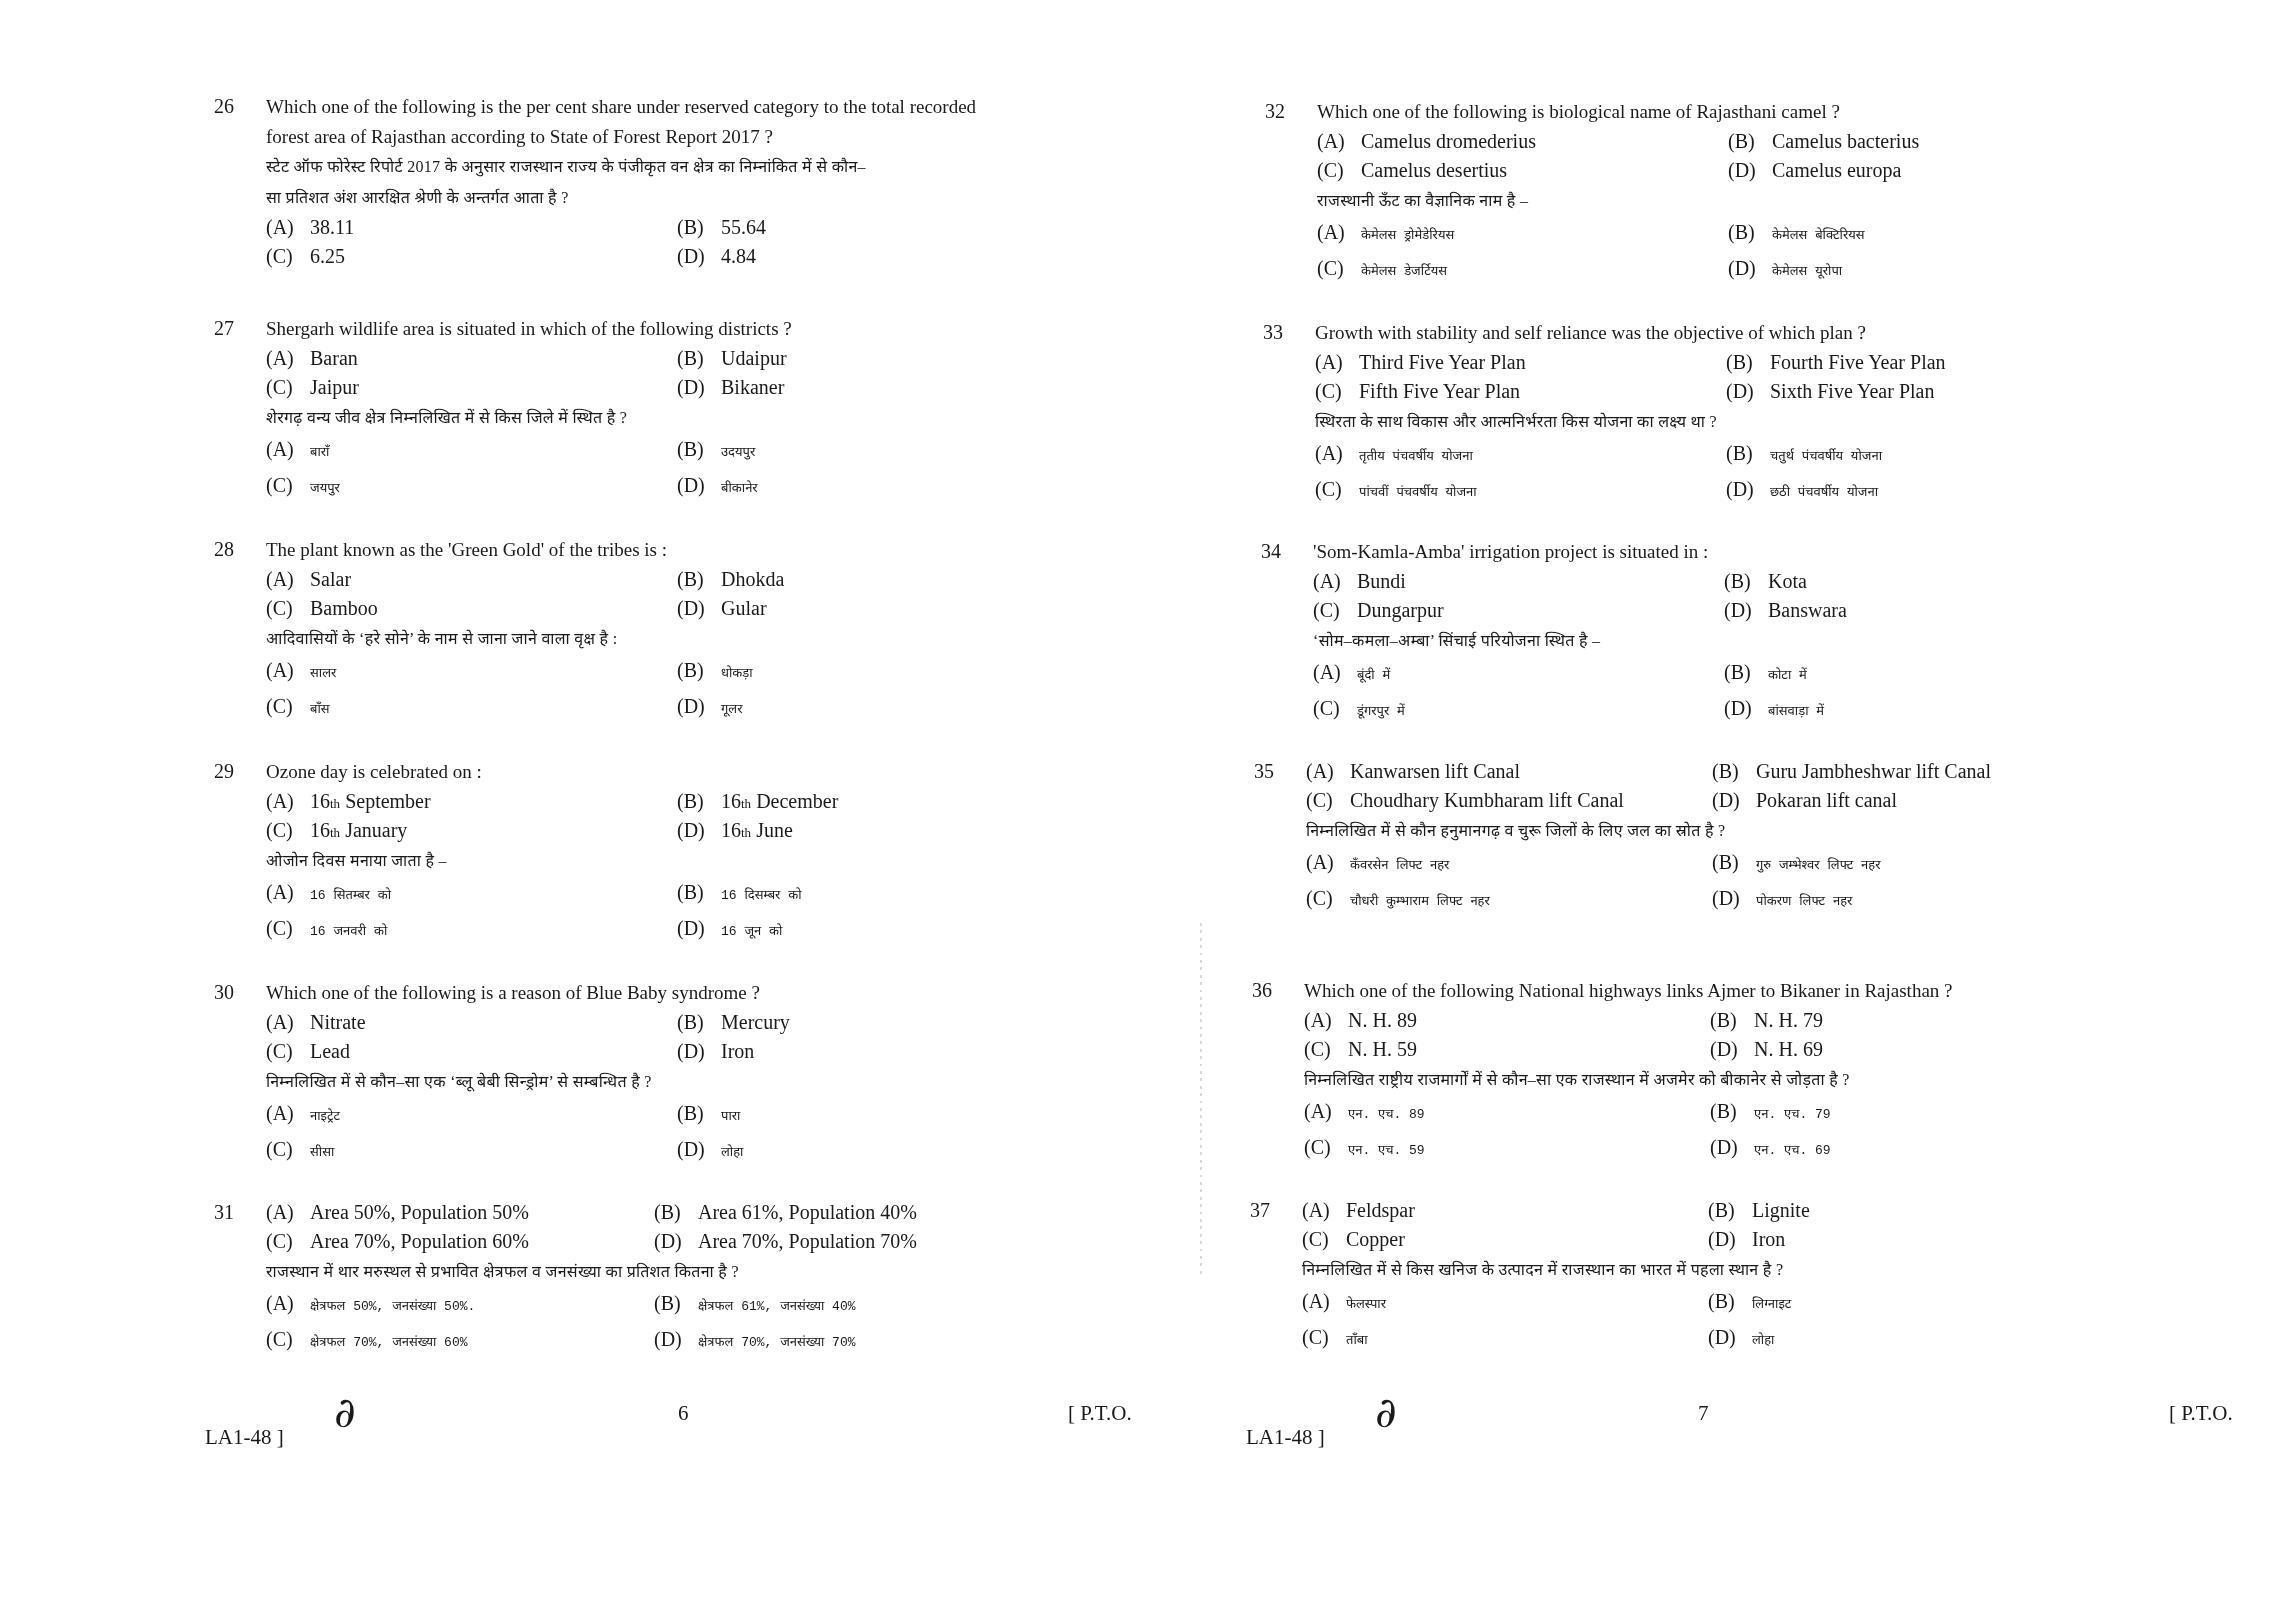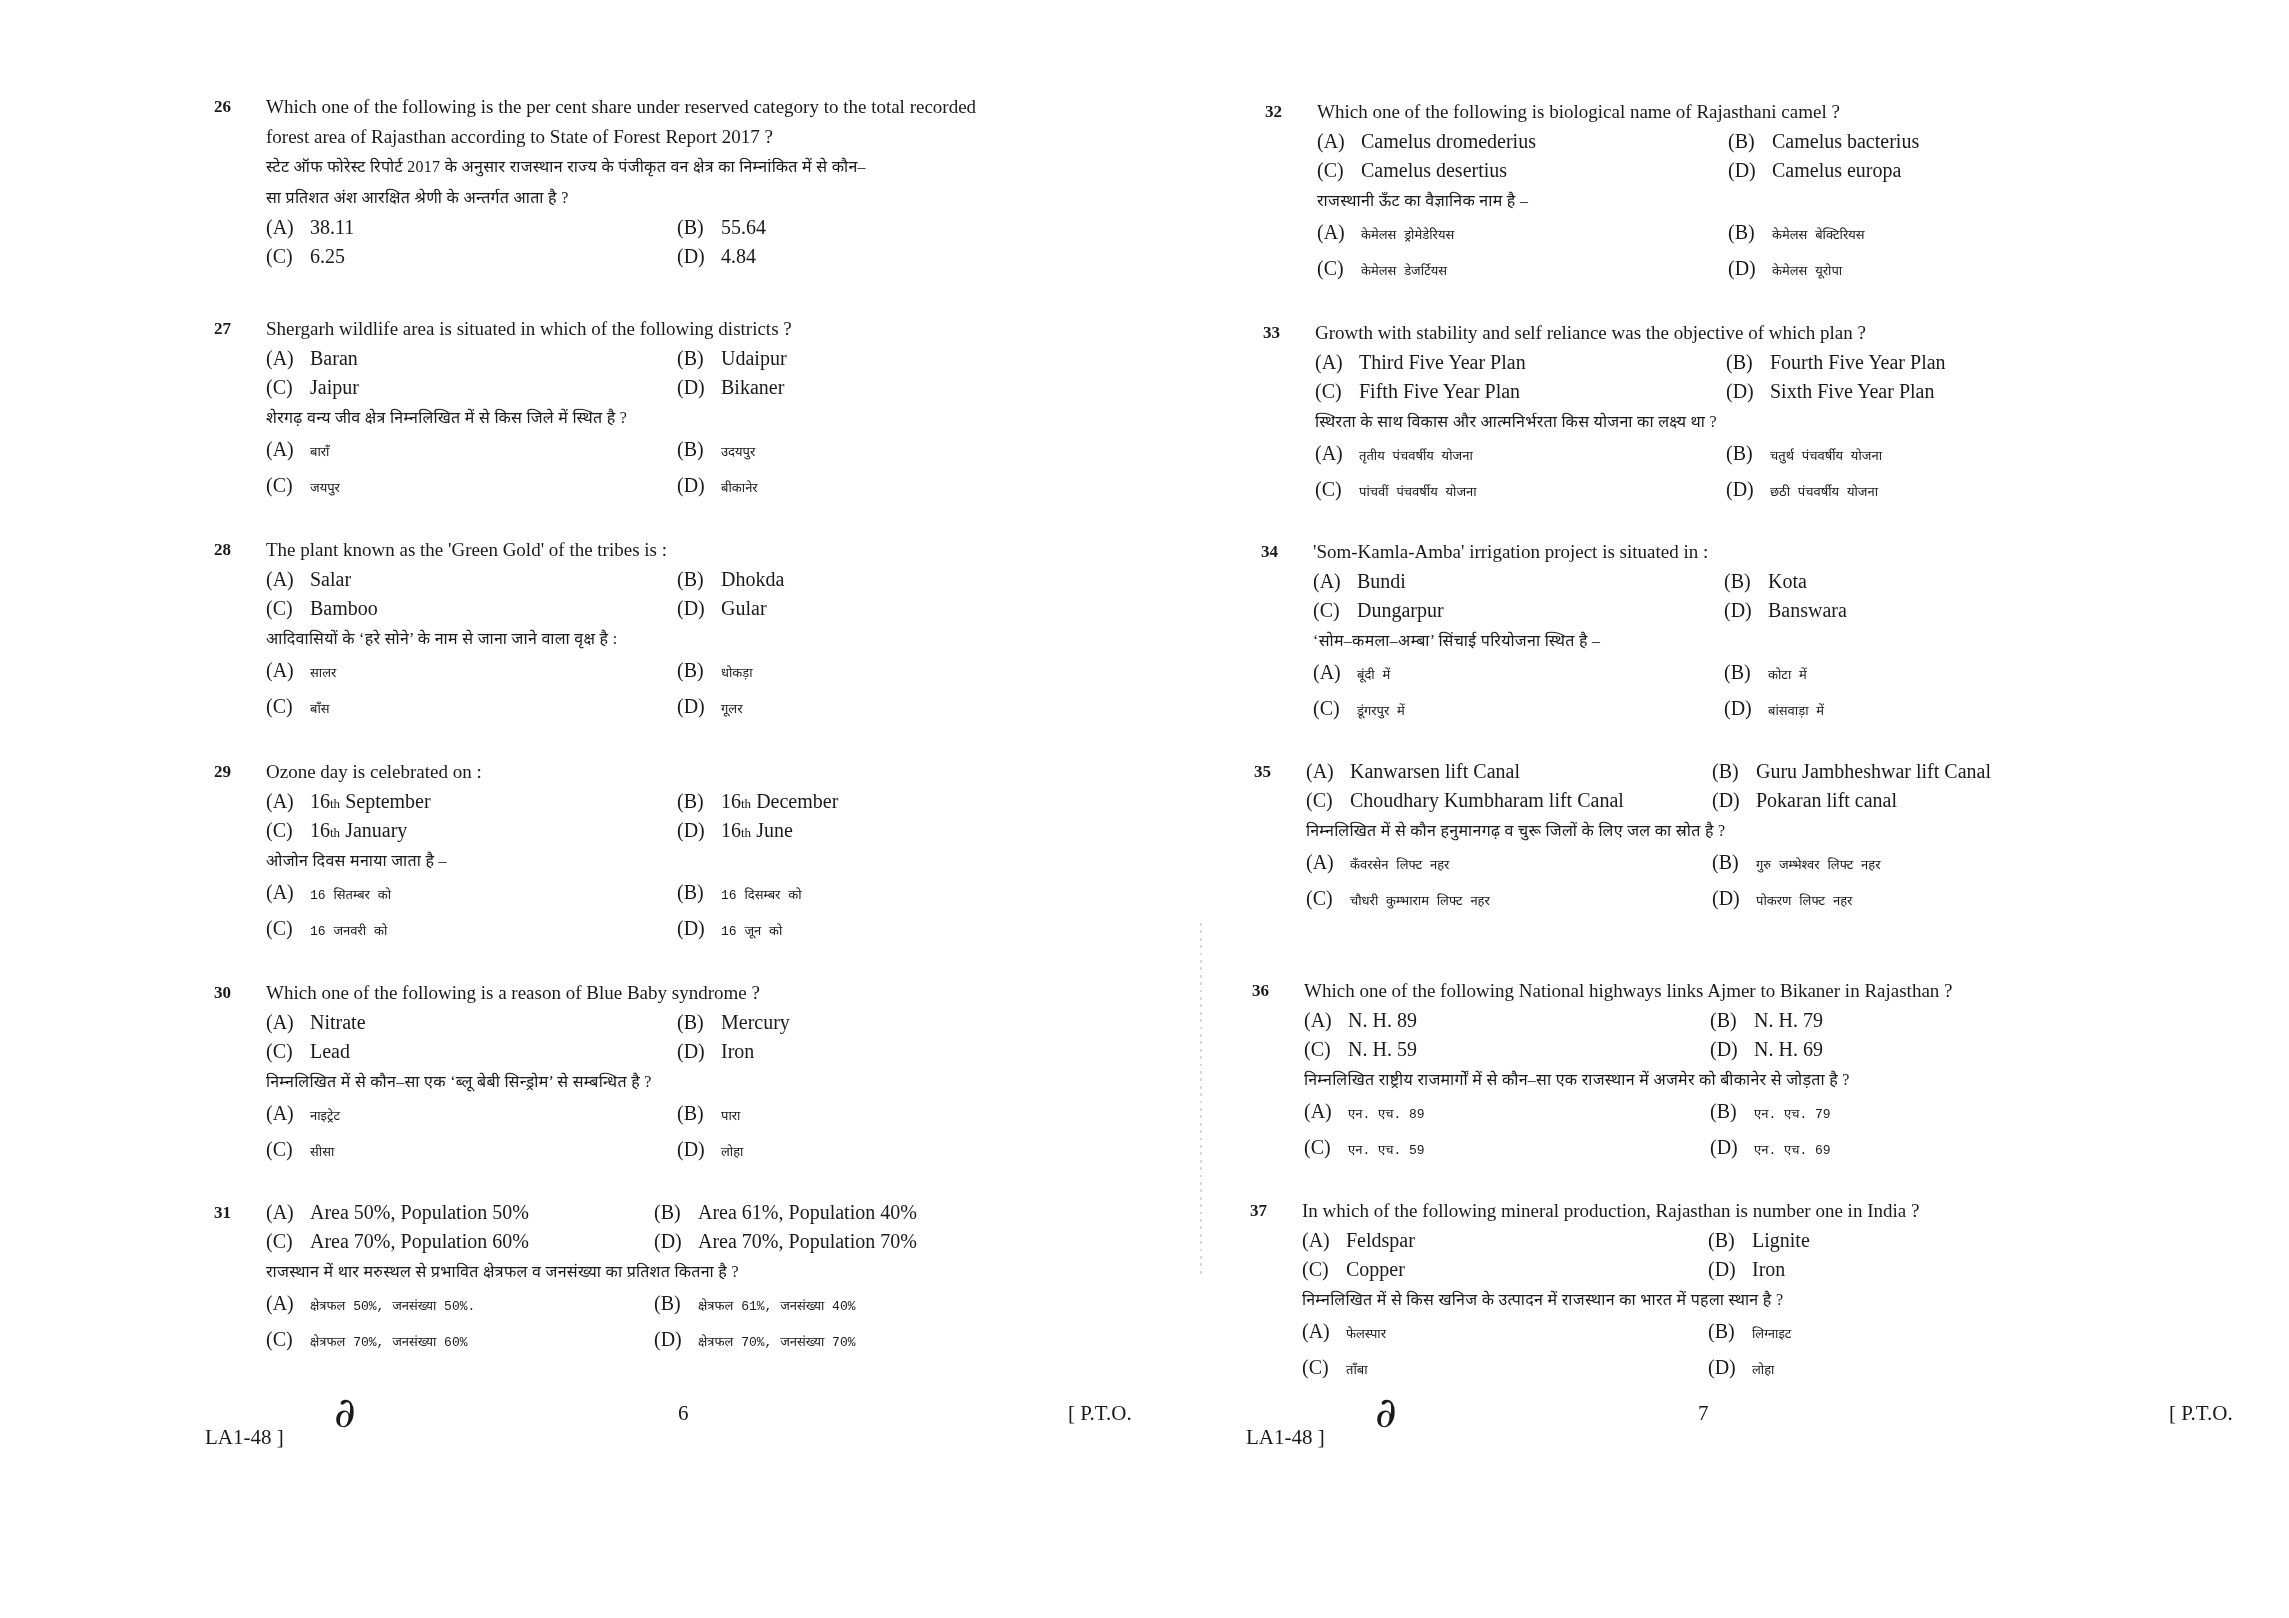--- a/index.html
+++ b/index.html
@@ -37,22 +37,22 @@
     }
 
     .question {
       position: absolute;
       width: 923px;
     }
     .q-num {
       position: absolute;
       left: 0;
       top: 0;
-      font-weight: bold;
-      font-size: 17px;
+      font-weight: normal;
+      font-size: 20px;
       line-height: 29.5px;
     }
     .q-body {
       position: absolute;
       left: 52px;
       top: 0;
       right: 0;
     }
     .q-text {
       font-size: 19px;
@@ -577,21 +577,20 @@
               <span class="opt-key">(D)</span>
               <span class="opt-val-hi">एन. एच. 69</span>
             </div>
         </div>
       </div>
     </div>
 
     <div class="question" style="left:50px; top:1196px; width:978px;">
       <span class="q-num">37</span>
       <div class="q-body">
-        <p class="q-text">In which of the following mineral production, Rajasthan is number one in India ?</p>
         <div class="options" style="grid-template-columns: 406px 1fr;">
           <div class="opt">
               <span class="opt-key">(A)</span>
               <span>Feldspar</span>
             </div>
           <div class="opt">
               <span class="opt-key">(B)</span>
               <span>Lignite</span>
             </div>
           <div class="opt">

